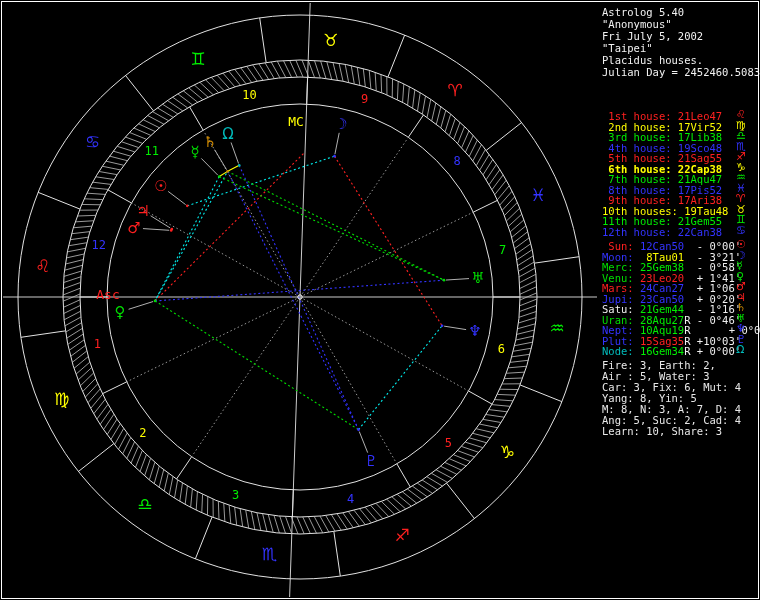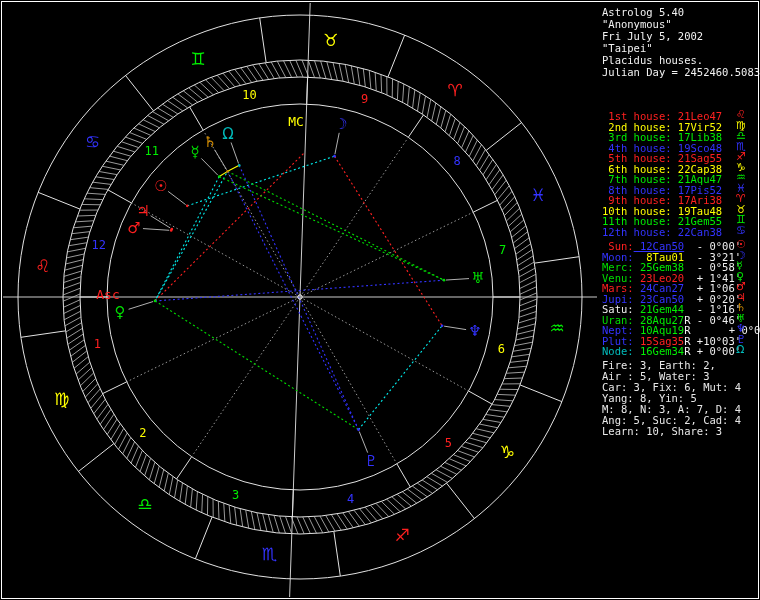--- a/index.html
+++ b/index.html
@@ -385,30 +385,30 @@
         <div class="trow"><span>"Taipei"</span></div>
         <div class="trow"><span>Placidus houses.</span></div>
         <div class="trow"><span>Julian Day = 2452460.5083</span></div>
       </div>
     <div id="houses" class="blk" style="top:109px">
         <div class="trow"><span style="color: rgb(255, 32, 32);"> 1st house: 21Leo47</span><span class="gly" style="color: rgb(255, 32, 32);">♌</span></div>
         <div class="trow"><span style="color: rgb(255, 255, 0);"> 2nd house: 17Vir52</span><span class="gly" style="color: rgb(255, 255, 0);">♍</span></div>
         <div class="trow"><span style="color: rgb(0, 238, 0);"> 3rd house: 17Lib38</span><span class="gly" style="color: rgb(0, 238, 0);">♎</span></div>
         <div class="trow"><span style="color: rgb(51, 51, 255);"> 4th house: 19Sco48</span><span class="gly" style="color: rgb(51, 51, 255);">♏</span></div>
         <div class="trow"><span style="color: rgb(255, 32, 32);"> 5th house: 21Sag55</span><span class="gly" style="color: rgb(255, 32, 32);">♐</span></div>
-        <div class="trow"><span style="color: rgb(255, 255, 0);"> 6th house: 22Cap38</span><span class="gly" style="color: rgb(255, 255, 0);">♑</span></div>
+        <div class="trow"><span style="color: rgb(255, 255, 0); font-weight: bold;"> 6th house: 22Cap38</span><span class="gly" style="color: rgb(255, 255, 0);">♑</span></div>
         <div class="trow"><span style="color: rgb(0, 238, 0);"> 7th house: 21Aqu47</span><span class="gly" style="color: rgb(0, 238, 0);">♒</span></div>
         <div class="trow"><span style="color: rgb(51, 51, 255);"> 8th house: 17Pis52</span><span class="gly" style="color: rgb(51, 51, 255);">♓</span></div>
         <div class="trow"><span style="color: rgb(255, 32, 32);"> 9th house: 17Ari38</span><span class="gly" style="color: rgb(255, 32, 32);">♈</span></div>
-        <div class="trow"><span style="color: rgb(255, 255, 0);">10th house: 19Tau48</span><span class="gly" style="color: rgb(255, 255, 0);">♉</span></div>
+        <div class="trow"><span style="color: rgb(255, 255, 0);">10th houses: 19Tau48</span><span class="gly" style="color: rgb(255, 255, 0);">♉</span></div>
         <div class="trow"><span style="color: rgb(0, 238, 0);">11th house: 21Gem55</span><span class="gly" style="color: rgb(0, 238, 0);">♊</span></div>
         <div class="trow"><span style="color: rgb(51, 51, 255);">12th house: 22Can38</span><span class="gly" style="color: rgb(51, 51, 255);">♋</span></div>
       </div>
     <div id="planets" class="blk" style="top:239px">
-        <div class="trow"><span style="color: rgb(255, 32, 32);"> Sun:</span><span style="color: rgb(51, 51, 255); text-decoration: underline;"> 12Can50</span><span style="color: rgb(240, 240, 240);"> </span><span style="color: rgb(240, 240, 240);"> - 0°00'</span><span class="gly" style="color: rgb(255, 32, 32);">☉</span></div>
+        <div class="trow"><span style="color: rgb(255, 32, 32);"> Sun:</span><span style="color: rgb(51, 51, 255);"> 12Can50</span><span style="color: rgb(240, 240, 240);"> </span><span style="color: rgb(240, 240, 240);"> - 0°00'</span><span class="gly" style="color: rgb(255, 32, 32);">☉</span></div>
         <div class="trow"><span style="color: rgb(51, 51, 255);">Moon:</span><span style="color: rgb(255, 255, 0);">  8Tau01</span><span style="color: rgb(240, 240, 240);"> </span><span style="color: rgb(240, 240, 240);"> - 3°21'</span><span class="gly" style="color: rgb(51, 51, 255);">☽</span></div>
         <div class="trow"><span style="color: rgb(0, 221, 0);">Merc:</span><span style="color: rgb(0, 238, 0);"> 25Gem38</span><span style="color: rgb(240, 240, 240);"> </span><span style="color: rgb(240, 240, 240);"> - 0°58'</span><span class="gly" style="color: rgb(0, 221, 0);">☿</span></div>
         <div class="trow"><span style="color: rgb(0, 221, 0);">Venu:</span><span style="color: rgb(255, 32, 32);"> 23Leo20</span><span style="color: rgb(240, 240, 240);"> </span><span style="color: rgb(240, 240, 240);"> + 1°41'</span><span class="gly" style="color: rgb(0, 221, 0);">♀</span></div>
         <div class="trow"><span style="color: rgb(255, 32, 32);">Mars:</span><span style="color: rgb(51, 51, 255);"> 24Can27</span><span style="color: rgb(240, 240, 240);"> </span><span style="color: rgb(240, 240, 240);"> + 1°06'</span><span class="gly" style="color: rgb(255, 32, 32);">♂</span></div>
         <div class="trow"><span style="color: rgb(51, 51, 255);">Jupi:</span><span style="color: rgb(51, 51, 255);"> 23Can50</span><span style="color: rgb(240, 240, 240);"> </span><span style="color: rgb(240, 240, 240);"> + 0°20'</span><span class="gly" style="color: rgb(255, 32, 32);">♃</span></div>
         <div class="trow"><span style="color: rgb(240, 240, 240);">Satu:</span><span style="color: rgb(0, 238, 0);"> 21Gem44</span><span style="color: rgb(240, 240, 240);"> </span><span style="color: rgb(240, 240, 240);"> - 1°16'</span><span class="gly" style="color: rgb(204, 136, 0);">♄</span></div>
         <div class="trow"><span style="color: rgb(0, 221, 0);">Uran:</span><span style="color: rgb(0, 238, 0);"> 28Aqu27</span><span style="color: rgb(240, 240, 240);">R</span><span style="color: rgb(240, 240, 240);"> - 0°46'</span><span class="gly" style="color: rgb(0, 221, 0);">♅</span></div>
         <div class="trow"><span style="color: rgb(51, 51, 255);">Nept:</span><span style="color: rgb(0, 238, 0);"> 10Aqu19</span><span style="color: rgb(240, 240, 240);">R</span><span style="color: rgb(240, 240, 240); margin-left: 32px;"> + 0°05'</span><span class="gly" style="color: rgb(51, 51, 255);">♆</span></div>
         <div class="trow"><span style="color: rgb(51, 51, 255);">Plut:</span><span style="color: rgb(255, 32, 32);"> 15Sag35</span><span style="color: rgb(240, 240, 240);">R</span><span style="color: rgb(240, 240, 240);"> +10°03'</span><span class="gly" style="color: rgb(51, 51, 255);">♇</span></div>
         <div class="trow"><span style="color: rgb(0, 187, 187); margin-top: 48px;">Node:</span><span style="color: rgb(0, 238, 0);"> 16Gem34</span><span style="color: rgb(240, 240, 240);">R</span><span style="color: rgb(240, 240, 240);"> + 0°00'</span><span class="gly" style="color: rgb(0, 187, 187);">Ω</span></div>

